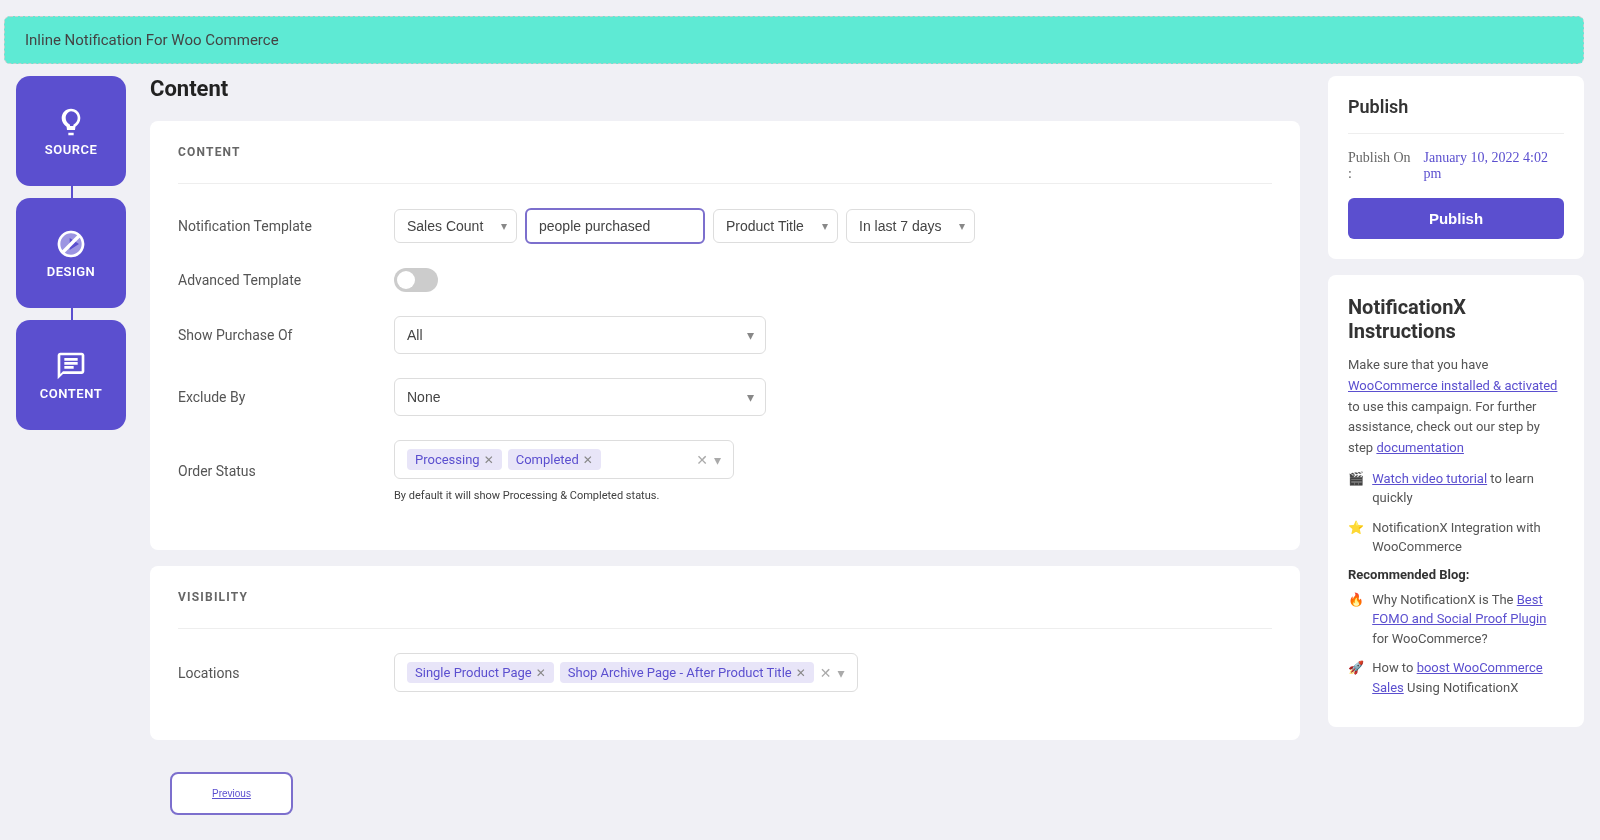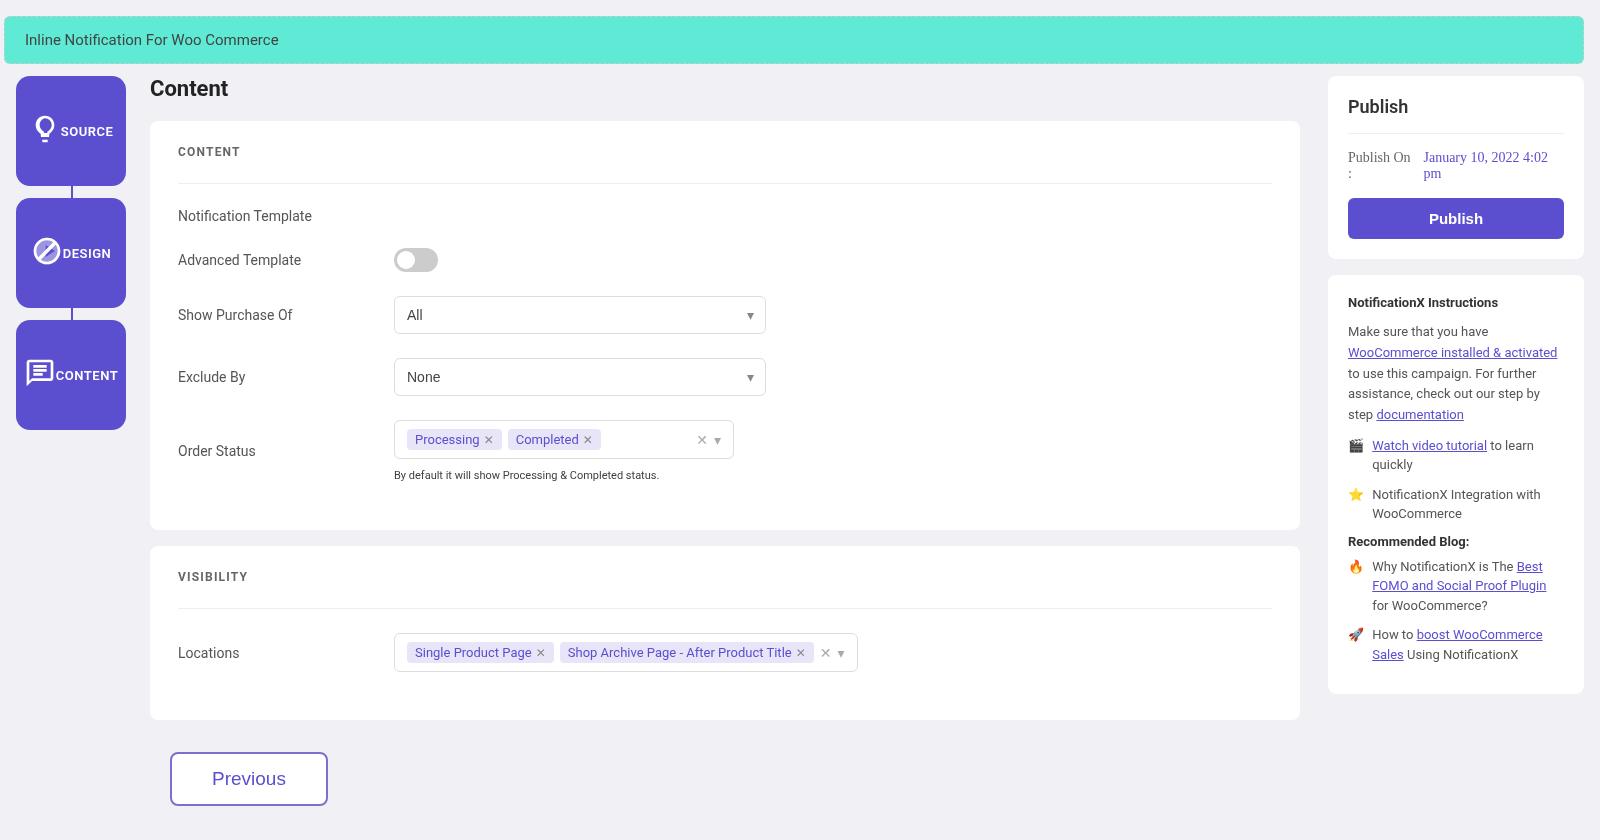--- a/index.html
+++ b/index.html
@@ -41,20 +41,21 @@
       width: 130px;
       display: flex;
       flex-direction: column;
       gap: 0;
       padding: 0 0 0 16px;
       flex-shrink: 0;
     }
 
     .sidebar-item {
       display: flex;
+      flex-direction: column;
       align-items: center;
       justify-content: center;
       width: 110px;
       height: 110px;
       border-radius: 14px;
       background: #5b4fcf;
       color: white;
       cursor: pointer;
       margin-bottom: 0;
       position: relative;
@@ -290,23 +291,24 @@
     .bottom-bar {
       padding: 16px 20px;
     }
 
     .btn-previous {
       background: white;
       border: 2px solid #7c6fcd;
       border-radius: 8px;
       color: #5b4fcf;
       padding: 14px 40px;
-      font-size: 19px;
+      font-size: 10px;
       font-weight: 500;
       cursor: pointer;
+      text-decoration: underline;
     }
 
     
     .right-panel {
       width: 280px;
       flex-shrink: 0;
       padding: 0 16px 0 8px;
     }
 
     .publish-section {
@@ -359,21 +361,21 @@
       margin: 16px 0;
     }
 
     .instructions-section {
       background: white;
       border-radius: 8px;
       padding: 20px;
     }
 
     .instructions-title {
-      font-size: 13px;
+      font-size: 20px;
       font-weight: 700;
       color: #333;
       margin-bottom: 12px;
     }
 
     .instruction-text {
       font-size: 13px;
       color: #555;
       line-height: 1.6;
       margin-bottom: 10px;
@@ -453,20 +455,38 @@
 
     <div class="center-area">
       <h1 class="page-title">Content</h1>
 
       <div class="section-card">
         <div class="section-heading">CONTENT</div>
         <hr class="divider">
 
         <div class="form-row">
           <div class="form-label">Notification Template</div>
+          <div class="form-controls">
+            <div class="select-wrapper">
+              <select class="select-box">
+                <option>Sales Count</option>
+              </select>
+            </div>
+            <input type="text" class="text-input" value="people purchased" style="">
+            <div class="select-wrapper">
+              <select class="select-box">
+                <option>Product Title</option>
+              </select>
+            </div>
+            <div class="select-wrapper">
+              <select class="select-box">
+                <option>In last 7 days</option>
+              </select>
+            </div>
+          </div>
         </div>
 
         <div class="form-row">
           <div class="form-label">Advanced Template</div>
           <div class="form-controls">
             <label class="toggle">
               <input type="checkbox" style="">
               <span class="toggle-slider"></span>
             </label>
           </div>

